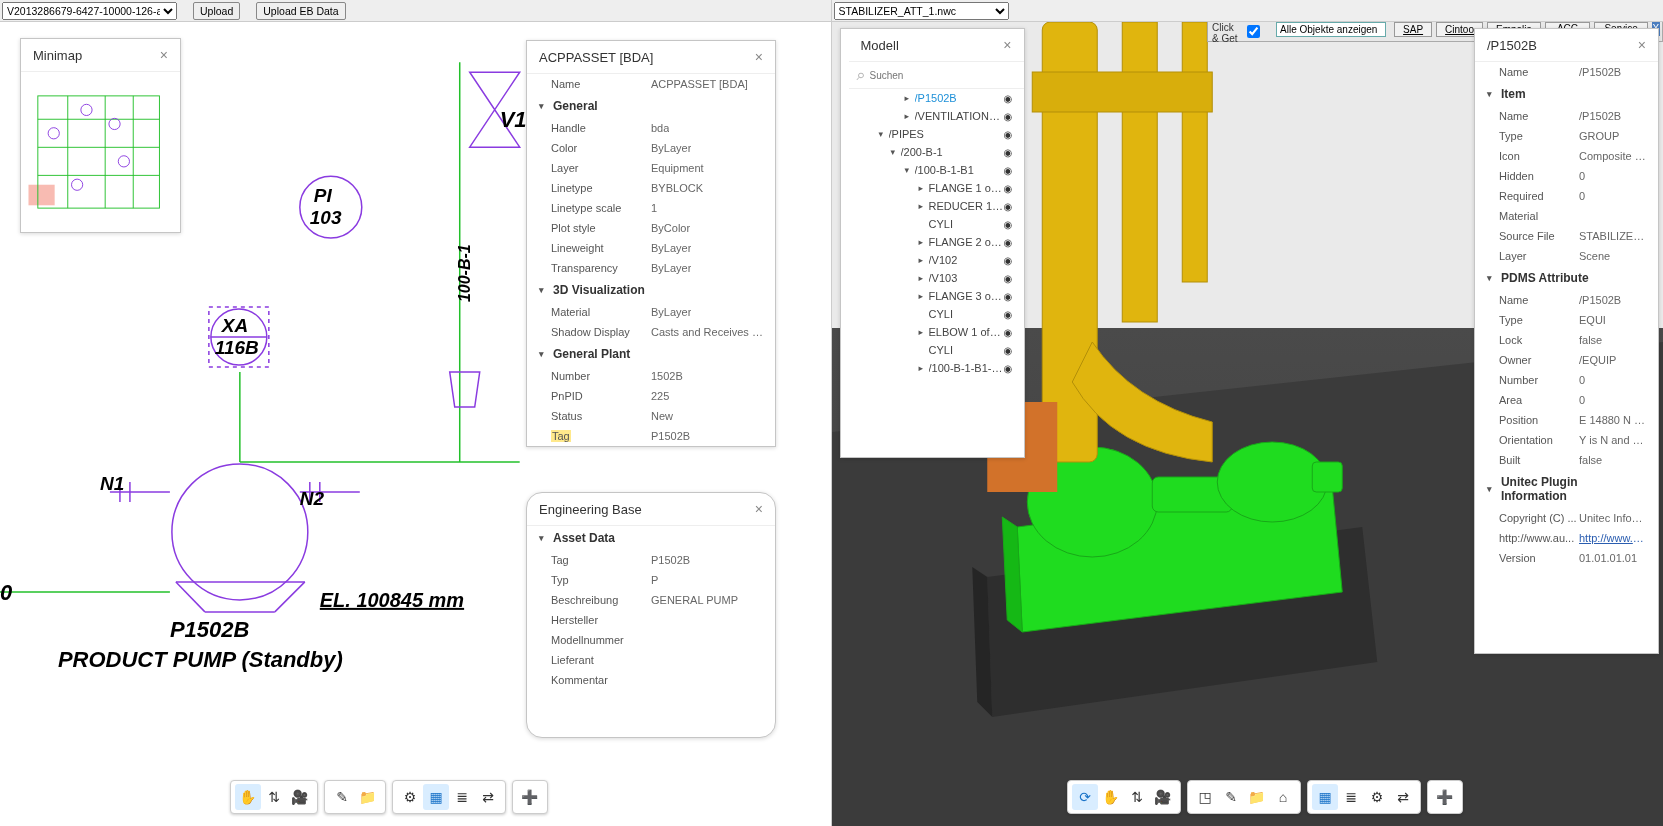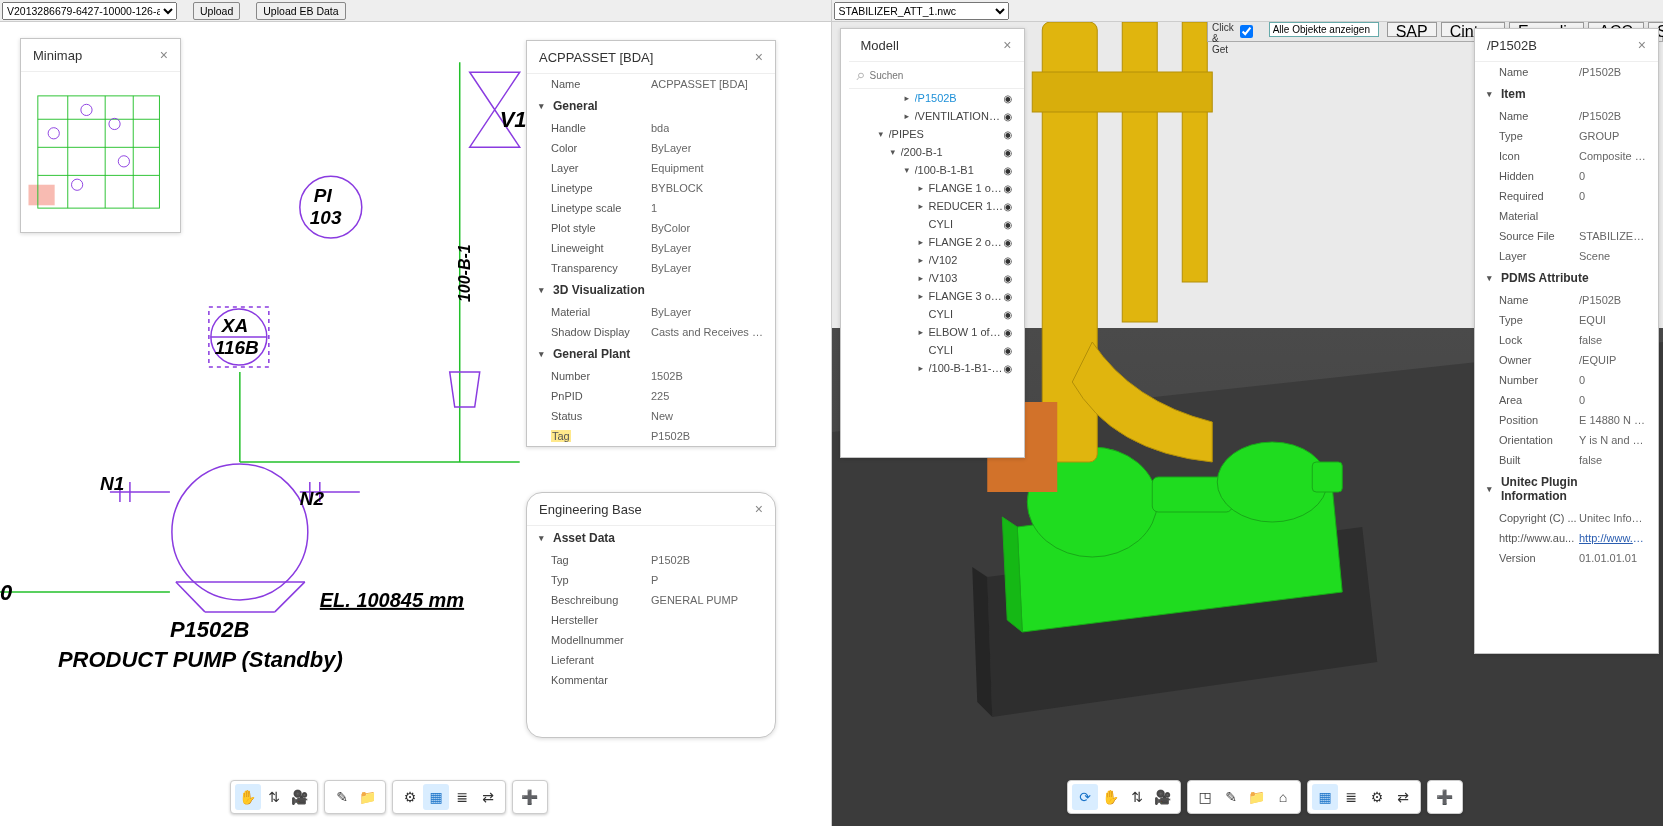--- a/index.html
+++ b/index.html
@@ -8,21 +8,21 @@
 .left-pane, .right-pane { position: relative; width: 50%; height: 100%; }
 .left-pane { border-right: 1px solid #ccc; }
 
 
 .topbar { height: 22px; background: #eee; border-bottom: 1px solid #ccc; display: flex; align-items: center; font-size: 10.5px; padding-left: 2px; }
 .topbar select { font-size: 10.5px; height: 18px; width: 175px; }
 .topbar button { font-size: 10.5px; height: 18px; margin-left: 16px; padding: 0 6px; background: #efefef; border: 1px solid #888; border-radius: 2px; cursor: pointer; }
 .right-toolbar { position: absolute; top: 22px; right: 0; width: 456px; height: 20px; background: #e8e8e8; border: 1px solid #aaa; border-top: none; display: flex; font-size: 10px; padding: 0 2px; gap: 4px; z-index: 5; }
 .right-toolbar .label { color: #333; padding: 0 2px; }
 .right-toolbar .input { border: 1px solid #6aa; height: 15px; width: 110px; font-size: 10px; padding-left: 3px; margin-left: 12px; }
-.right-toolbar .btn { background: #f2f2f2; border: 1px solid #999; padding: 0 8px; height: 15px; font-size: 16px; cursor: pointer; }
+.right-toolbar .btn { background: #f2f2f2; border: 1px solid #999; padding: 0 8px; height: 15px; font-size: 10px; cursor: pointer; text-decoration: underline; }
 .right-toolbar .x { background: #4a7dbf; color: #fff; width: 14px; height: 14px; text-align: center; font-size: 10px; line-height: 14px; cursor: pointer; }
 
 
 .panel { position: absolute; background: #fff; border: 1px solid #c5c5c5; box-shadow: 0 1px 4px rgba(0,0,0,0.15); }
 .panel-title { display: flex; justify-content: space-between; align-items: center; padding: 8px 12px; font-size: 13px; color: #333; border-bottom: 1px solid #eee; }
 .close-x { color: #888; cursor: pointer; font-size: 14px; }
 .section-head { display: flex; align-items: center; padding: 5px 12px; font-size: 12px; font-weight: 600; color: #333; cursor: pointer; }
 .section-head .chev { width: 10px; font-size: 9px; color: #555; margin-right: 4px; }
 .row { display: flex; padding: 4px 12px 4px 24px; font-size: 11px; }
 .row .k { width: 100px; color: #555; flex-shrink:0; }

